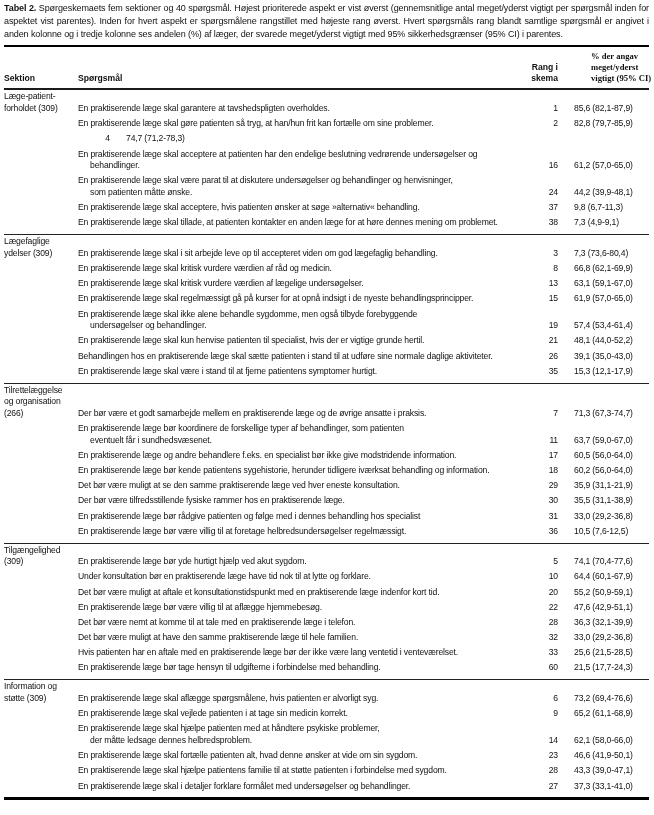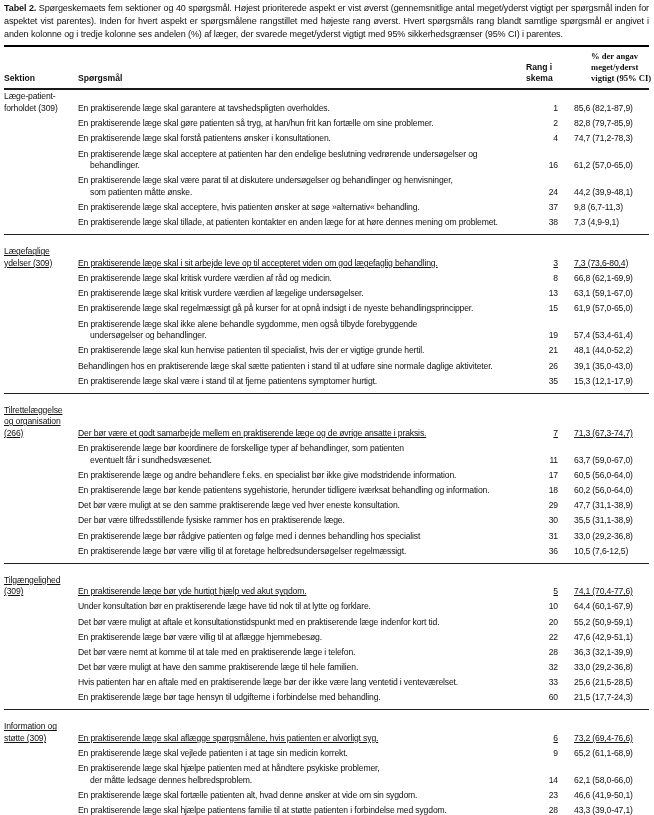--- a/index.html
+++ b/index.html
@@ -28,40 +28,39 @@
     display: flex;
     align-items: flex-end;
     font-weight: bold;
     font-size: 8.6px;
     line-height: 11px;
     padding: 4px 0 4px 0;
     border-bottom: 2px solid #1a1a1a;
   }
   .col-sektion { width: 74px; flex: none; }
   .col-q { width: 448px; flex: none; }
-  .col-rank { width: 32px; flex: none; }
+  .col-rank { width: 32px; flex: none; text-align: right; }
   .col-pct { width: 76px; flex: none; margin-left: 33px; font-family: Liberation Serif, serif; }
 
   .tbody {
     border-bottom: 3px solid #000;
     padding-bottom: 3px;
   }
   .row {
     display: flex;
     align-items: flex-end;
     font-size: 8.6px;
     line-height: 11.6px;
     letter-spacing: -0.15px;
     padding: 1.8px 0;
   }
   .row.sec-start {
     border-top: 1.5px solid #222;
     margin-top: 3.5px;
-    padding-top: 11px;
-    text-decoration: underline;
+    padding-top: 1px;
   }
   .c-sektion { width: 74px; flex: none; white-space: pre-line; }
   .c-q {
     width: 448px; flex: none;
     white-space: pre-line;
     box-sizing: border-box;
     padding-left: 12px;
     text-indent: -12px;
   }
   .c-rank { width: 32px; flex: none; text-align: right; }
@@ -95,21 +94,20 @@
     <div class="c-pct">85,6 (82,1-87,9)</div>
   </div>
       <div class="row">
     <div class="c-sektion"></div>
     <div class="c-q">En praktiserende læge skal gøre patienten så tryg, at han/hun frit kan fortælle om sine problemer.</div>
     <div class="c-rank">2</div>
     <div class="c-pct">82,8 (79,7-85,9)</div>
   </div>
       <div class="row">
     <div class="c-sektion"></div>
-    <div class="c-q">En praktiserende læge skal forstå patientens ønsker i konsultationen.</div>
     <div class="c-rank">4</div>
     <div class="c-pct">74,7 (71,2-78,3)</div>
   </div>
       <div class="row">
     <div class="c-sektion"></div>
     <div class="c-q">En praktiserende læge skal acceptere at patienten har den endelige beslutning vedrørende undersøgelser og
 behandlinger.</div>
     <div class="c-rank">16</div>
     <div class="c-pct">61,2 (57,0-65,0)</div>
   </div>
@@ -206,21 +204,21 @@
       <div class="row">
     <div class="c-sektion"></div>
     <div class="c-q">En praktiserende læge bør kende patientens sygehistorie, herunder tidligere iværksat behandling og information.</div>
     <div class="c-rank">18</div>
     <div class="c-pct">60,2 (56,0-64,0)</div>
   </div>
       <div class="row">
     <div class="c-sektion"></div>
     <div class="c-q">Det bør være muligt at se den samme praktiserende læge ved hver eneste konsultation.</div>
     <div class="c-rank">29</div>
-    <div class="c-pct">47,7 (31,1-38,9)</div>
+    <div class="c-pct">35,9 (31,1-21,9)</div>
   </div>
       <div class="row">
     <div class="c-sektion"></div>
     <div class="c-q">Der bør være tilfredsstillende fysiske rammer hos en praktiserende læge.</div>
     <div class="c-rank">30</div>
     <div class="c-pct">35,5 (31,1-38,9)</div>
   </div>
       <div class="row">
     <div class="c-sektion"></div>
     <div class="c-q">En praktiserende læge bør rådgive patienten og følge med i dennes behandling hos specialist</div>

